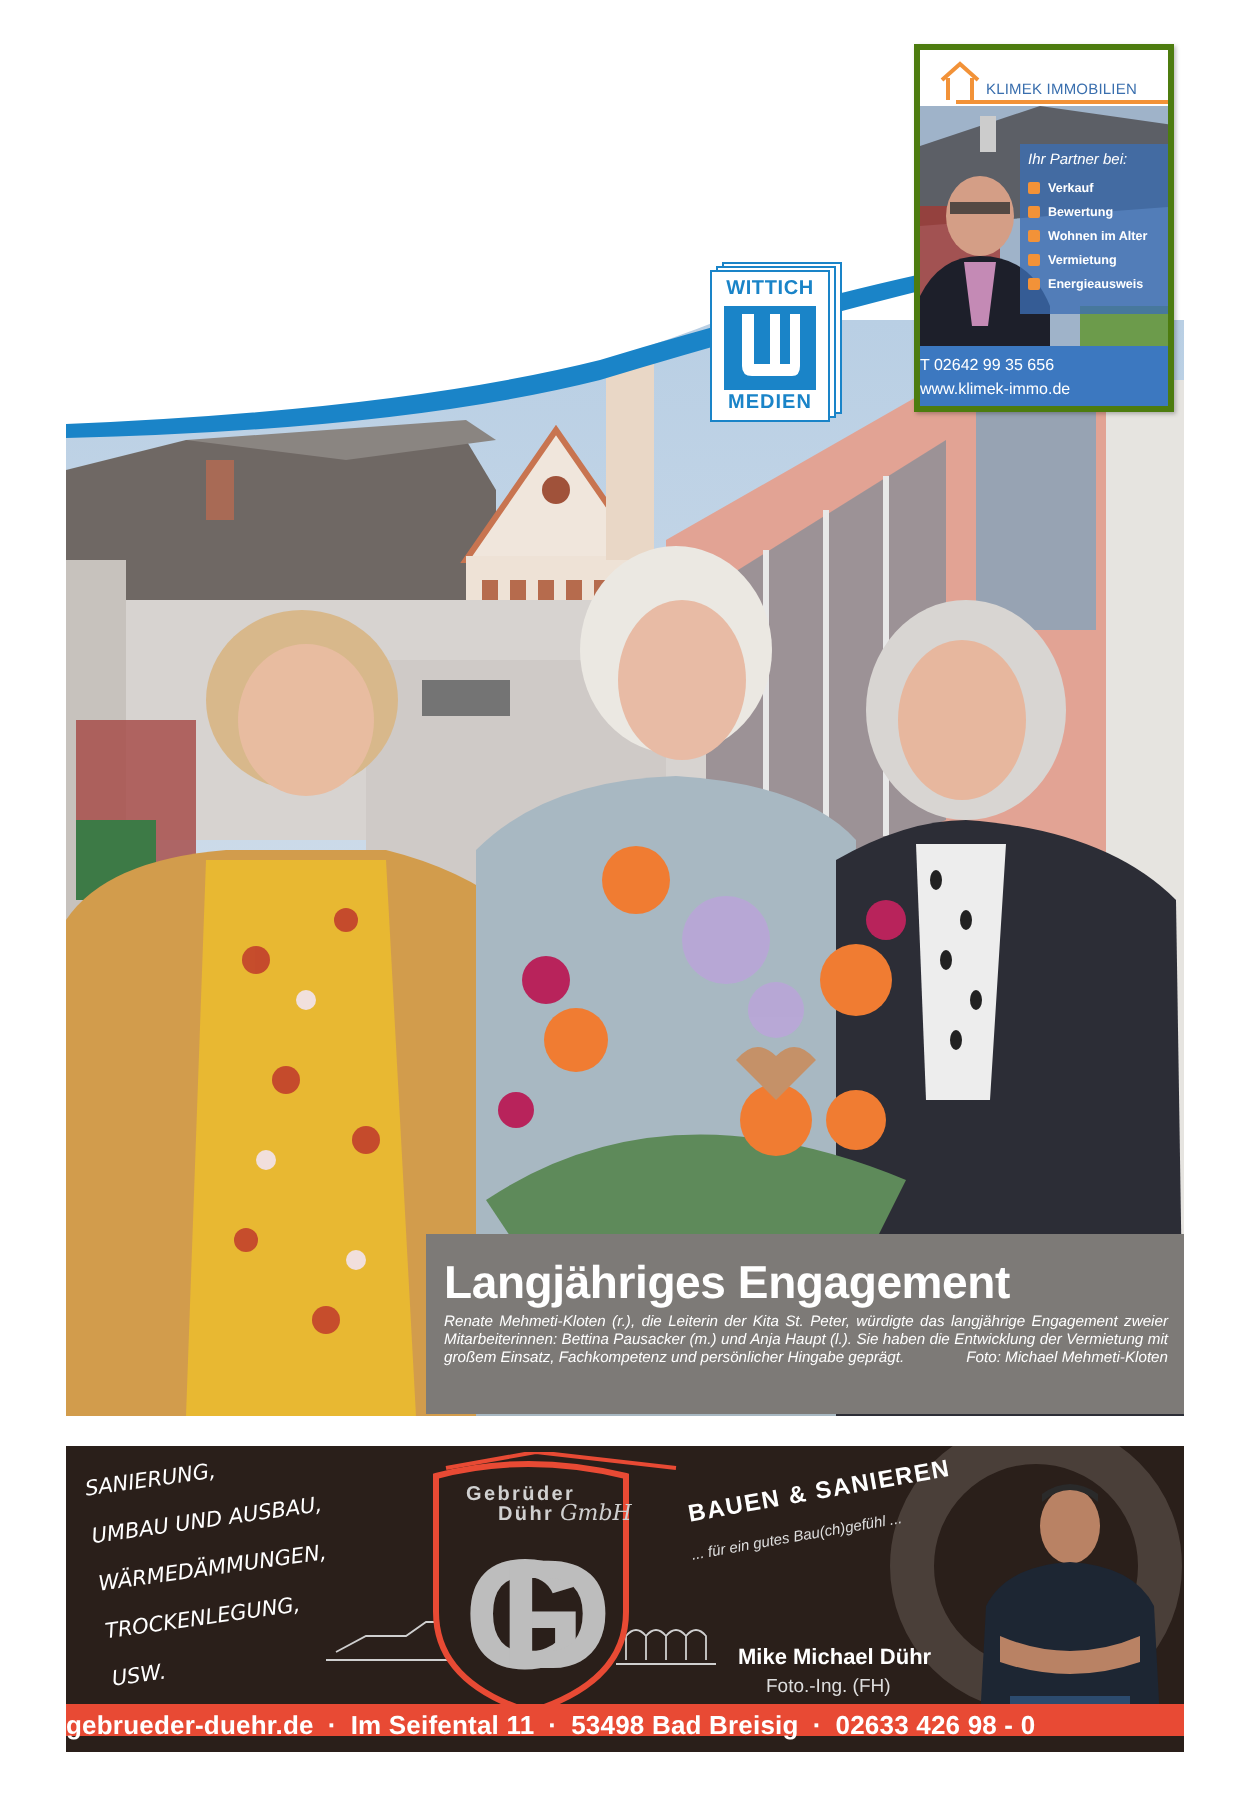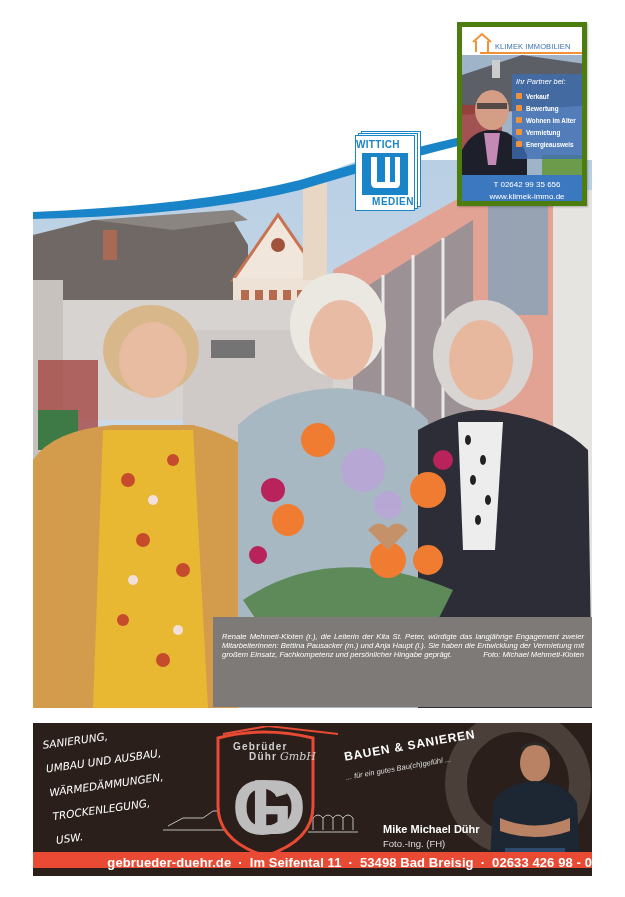--- a/index.html
+++ b/index.html
@@ -23,56 +23,56 @@
   
   .photo { position: absolute; left: 33px; top: 160px; width: 559px; height: 548px; overflow: hidden; z-index: 0; }
   .photo svg { position: absolute; left: 0; top: 0; }
 
   .wave { position: absolute; left: 0; top: 0; z-index: 2; }
 
   
   .wittich { position: absolute; left: 355px; top: 131px; width: 66px; height: 80px; z-index: 4; }
   .wittich .stack { position: absolute; background: #fff; border: 1.5px solid #1a84c8; }
   .wittich .front { position: absolute; left: 0; top: 4px; width: 60px; height: 76px; background: #fff; border: 1.5px solid #1a84c8; }
-  .wittich .w-top { position: absolute; left: 0; top: 3px; width: 100%; text-align: left; color: #1a84c8; font-weight: bold; font-size: 10px; letter-spacing: 0.3px; }
-  .wittich .w-bot { position: absolute; left: 0; bottom: 3px; width: 100%; text-align: right; color: #1a84c8; font-weight: bold; font-size: 10px; letter-spacing: 0.5px; }
+  .wittich .w-top { position: absolute; left: 0; top: 3px; width: 100%; text-align: center; color: #1a84c8; font-weight: bold; font-size: 10px; letter-spacing: 0.3px; }
+  .wittich .w-bot { position: absolute; left: 0; bottom: 3px; width: 100%; text-align: center; color: #1a84c8; font-weight: bold; font-size: 10px; letter-spacing: 0.5px; }
   .wittich .w-mark { position: absolute; left: 6px; top: 17px; width: 46px; height: 42px; }
 
   
-  .klimek { position: absolute; left: 457px; top: 22px; width: 130px; height: 184px; background: #ffffff; border: 5px solid #4d7c0f; box-shadow: 1px 1px 2px rgba(0,0,0,0.25); z-index: 4; overflow: hidden; }
+  .klimek { position: absolute; left: 457px; top: 22px; width: 130px; height: 184px; background: #ffffff; border: 3px solid #4d7c0f; box-shadow: 1px 1px 2px rgba(0,0,0,0.25); z-index: 4; overflow: hidden; }
   .klimek-head { position: absolute; left: 0; top: 0; width: 100%; height: 28px; background: #fff; }
   .klimek-name { position: absolute; left: 33px; top: 15px; color: #3a6fae; font-size: 7.5px; letter-spacing: 0.1px; }
   .klimek-rule { position: absolute; left: 18px; top: 25px; width: 110px; height: 1.5px; background: #f29238; }
   .klimek-photo { position: absolute; left: 0; top: 28px; width: 130px; height: 120px; }
   .klimek-panel { position: absolute; left: 50px; top: 47px; width: 78px; height: 85px; background: rgba(60,110,180,0.78); }
   .klimek-partner { position: absolute; left: 4px; top: 3px; color: #fff; font-style: italic; font-size: 7.5px; text-align: center; }
   .klimek-list { position: absolute; left: 4px; top: 16px; list-style: none; }
   .klimek-list li { color: #fff; font-size: 6.3px; font-weight: bold; height: 12px; line-height: 11px; display: flex; align-items: center; }
   .klimek-list li .sq { width: 6px; height: 6px; background: #f29238; margin-right: 4px; border-radius: 1px; }
-  .klimek-foot { position: absolute; left: 0; top: 148px; width: 130px; height: 36px; background: #3c78c0; color: #fff; text-align: center; }
+  .klimek-foot { position: absolute; left: 0; top: 148px; width: 130px; height: 36px; background: #3c78c0; color: #fff; }
   .klimek-phone { display: block; font-size: 8px; margin-top: 5px; }
   .klimek-web { display: block; font-size: 8px; font-weight: normal; margin-top: 3px; }
 
   
   .caption { position: absolute; left: 213px; top: 617px; width: 379px; height: 90px; background: #7d7a77; z-index: 3; padding: 12px 8px 0 9px; color: #fff; }
   .caption h1 { font-size: 23px; font-weight: bold; letter-spacing: -0.2px; line-height: 24px; }
   .caption p { font-size: 7.6px; font-style: italic; line-height: 8.8px; text-align: justify; margin-top: 4px; }
   .caption .credit { float: right; }
 
   
   .gd-ad { position: absolute; left: 33px; top: 723px; width: 559px; height: 153px; background: #2a1f1a; overflow: hidden; }
   .gd-services { position: absolute; left: 8px; top: 10px; color: #fff; font-family: "DejaVu Sans", sans-serif; font-style: italic; font-size: 10.5px; line-height: 24px; transform: rotate(-8deg); transform-origin: left top; }
   .gd-services li { list-style: none; }
   .gd-logo { position: absolute; left: 130px; top: 3px; width: 240px; height: 130px; }
   .gd-bauen { position: absolute; left: 310px; top: 27px; color: #fff; font-weight: bold; font-size: 12px; letter-spacing: 0.8px; transform: rotate(-10deg); transform-origin: left top; }
   .gd-slogan { position: absolute; left: 312px; top: 50px; color: #ddd; font-style: italic; font-size: 7.5px; transform: rotate(-10deg); transform-origin: left top; }
-  .gd-name { position: absolute; left: 350px; top: 100px; color: #fff; font-weight: bold; font-size: 11px; }
+  .gd-name { position: absolute; left: 336px; top: 100px; color: #fff; font-weight: bold; font-size: 11px; }
   .gd-title { position: absolute; left: 350px; top: 115px; color: #ddd; font-size: 9.5px; }
   .gd-person { position: absolute; left: 452px; top: 10px; width: 100px; height: 127px; }
-  .gd-bar { position: absolute; left: 0; top: 129px; width: 559px; height: 16px; background: #e84a34; color: #fff; font-weight: bold; font-size: 13px; line-height: 22px; text-align: right; letter-spacing: 0.1px; }
+  .gd-bar { position: absolute; left: 0; top: 129px; width: 559px; height: 16px; background: #e84a34; color: #fff; font-weight: bold; font-size: 13px; line-height: 22px; text-align: left; letter-spacing: 0.1px; }
   .gd-bar .sep { margin: 0 7px; }
 </style>
 </head>
 <body>
 
 <div class="masthead">
   <svg class="crest crest-top" viewBox="0 0 30 34">
     <path d="M1 1 H29 V20 Q29 31 15 33 Q1 31 1 20 Z" fill="#e9b53a" stroke="#555" stroke-width="0.8"></path>
     <rect x="1" y="1" width="28" height="13" fill="#f2f2f2"></rect>
     <path d="M5 3 L25 12 M25 3 L5 12" stroke="#8b2a1c" stroke-width="2.2"></path>
@@ -272,20 +272,21 @@
         </li>
     </ul>
   </div>
   <div class="klimek-foot">
     <span class="klimek-phone">T  02642 99 35 656</span>
     <span class="klimek-web">www.klimek-immo.de</span>
   </div>
 </div>
 
 <div class="caption">
+  <h1>Langjähriges Engagement</h1>
   <p>
     <span>Renate Mehmeti-Kloten (r.), die Leiterin der Kita St. Peter, würdigte das langjährige Engagement zweier Mitarbeiterinnen: Bettina Pausacker (m.) und Anja Haupt (l.). Sie haben die Entwicklung der Vermietung mit großem Einsatz, Fachkompetenz und persönlicher Hingabe geprägt.</span>
     <span class="credit">Foto: Michael Mehmeti-Kloten</span>
   </p>
 </div>
 
 <div class="gd-ad">
   <ul class="gd-services">
     <li>SANIERUNG,</li>
     <li>UMBAU UND AUSBAU,</li>

